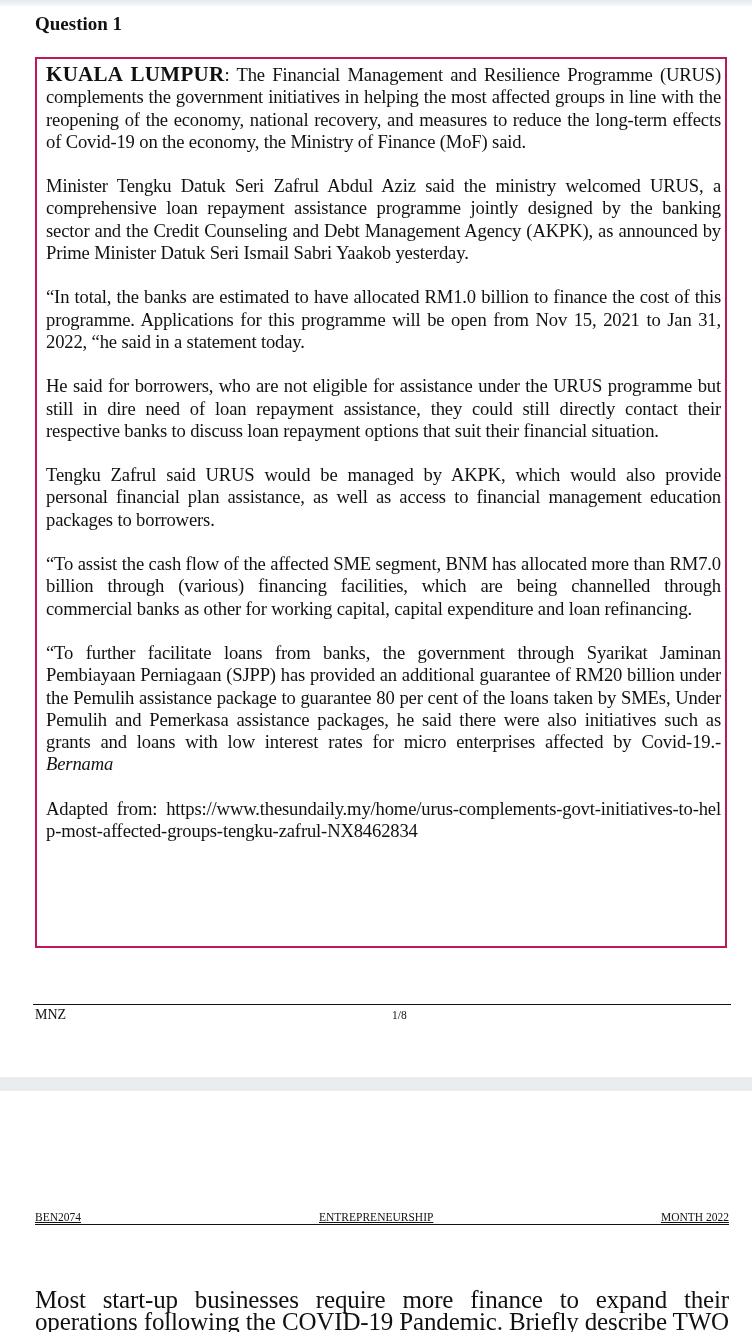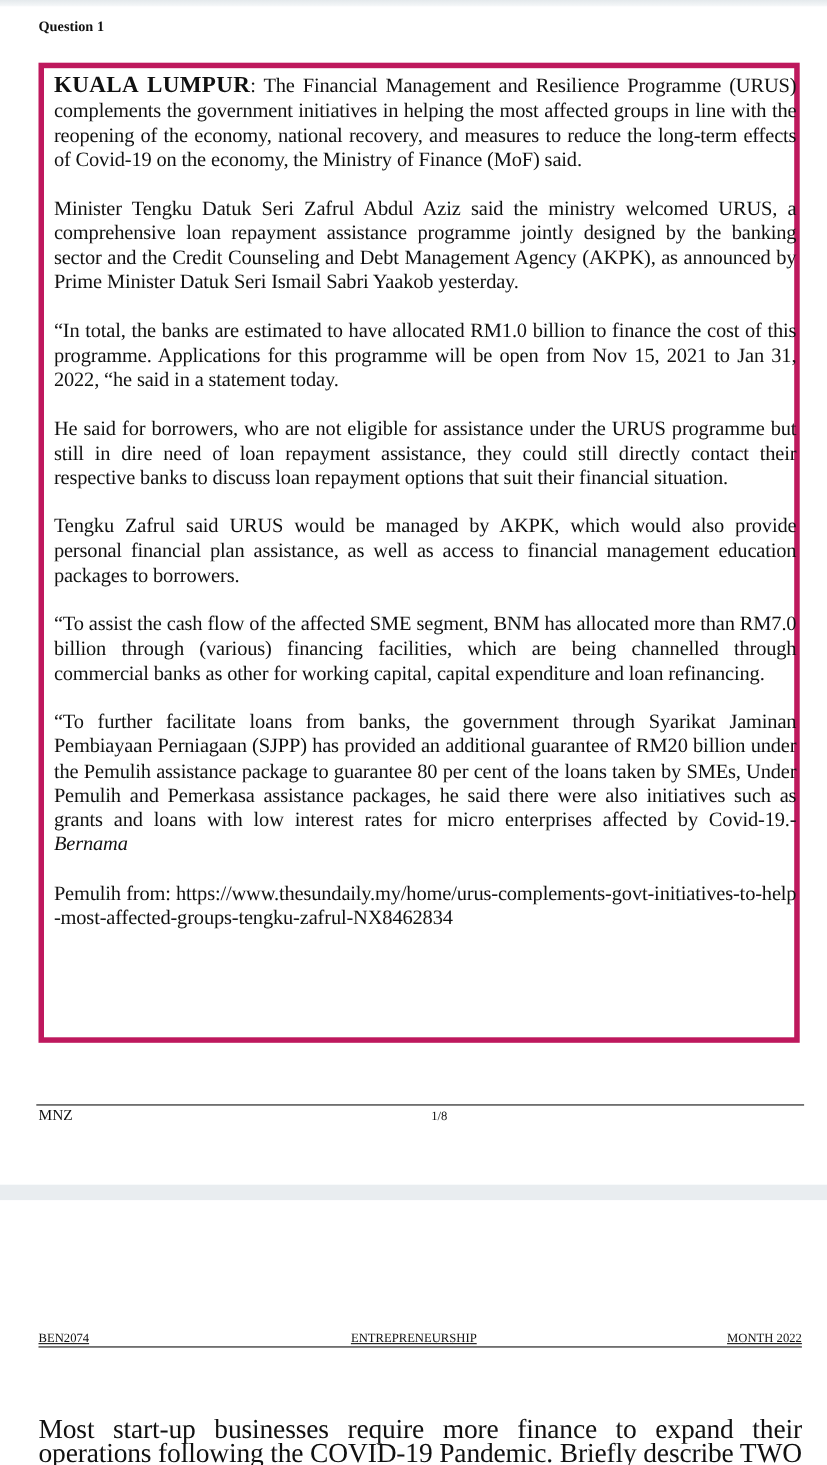--- a/index.html
+++ b/index.html
@@ -34,31 +34,31 @@
       width: 752px; height: 14px;
       background: #e9edf0;
     }
     .page-2 { top: 1151px; height: 241px; }
 
     .question-heading {
       position: absolute;
       left: 35px;
       top: 7px;
       font-weight: bold;
-      font-size: 13px;
+      font-size: 19px;
       line-height: 22px;
     }
 
     .article-box {
       position: absolute;
       left: 35px;
       top: 51px;
       width: 692px;
       height: 891px;
-      border: 5px solid #be185d;
+      border: 2px solid #be185d;
       box-sizing: border-box;
     }
     .article-inner {
       position: absolute;
       left: 9px;
       top: 4px;
       width: 675px;
     }
     .para {
       margin: 0 0 22px 0;
@@ -146,21 +146,21 @@
 
   <div class="article-box">
     <div class="article-inner">
       <p class="para"><span class="lead">KUALA LUMPUR</span><span>: The Financial Management and Resilience Programme (URUS) complements the government initiatives in helping the most affected groups in line with the reopening of the economy, national recovery, and measures to reduce the long-term effects of Covid-19 on the economy, the Ministry of Finance (MoF) said.</span></p>
       <p class="para">Minister Tengku Datuk Seri Zafrul Abdul Aziz said the ministry welcomed URUS, a comprehensive loan repayment assistance programme jointly designed by the banking sector and the Credit Counseling and Debt Management Agency (AKPK), as announced by Prime Minister Datuk Seri Ismail Sabri Yaakob yesterday.</p>
       <p class="para">“In total, the banks are estimated to have allocated RM1.0 billion to finance the cost of this programme. Applications for this programme will be open from Nov 15, 2021 to Jan 31, 2022, “he said in a statement today.</p>
       <p class="para">He said for borrowers, who are not eligible for assistance under the URUS programme but still in dire need of loan repayment assistance, they could still directly contact their respective banks to discuss loan repayment options that suit their financial situation.</p>
       <p class="para">Tengku Zafrul said URUS would be managed by AKPK, which would also provide personal financial plan assistance, as well as access to financial management education packages to borrowers.</p>
       <p class="para">“To assist the cash flow of the affected SME segment, BNM has allocated more than RM7.0 billion through (various) financing facilities, which are being channelled through commercial banks as other for working capital, capital expenditure and loan refinancing.</p>
       <p class="para"><span>“To further facilitate loans from banks, the government through Syarikat Jaminan Pembiayaan Perniagaan (SJPP) has provided an additional guarantee of RM20 billion under the Pemulih assistance package to guarantee 80 per cent of the loans taken by SMEs, Under Pemulih and Pemerkasa assistance packages, he said there were also initiatives such as grants and loans with low interest rates for micro enterprises affected by Covid-19.-</span><span class="italic">Bernama</span></p>
-      <p class="para source">Pemulih  from:  https://www.thesundaily.my/home/urus-complements-govt-initiatives-to-help-most-affected-groups-tengku-zafrul-NX8462834</p>
+      <p class="para source">Adapted  from:  https://www.thesundaily.my/home/urus-complements-govt-initiatives-to-help-most-affected-groups-tengku-zafrul-NX8462834</p>
     </div>
   </div>
 
   <div class="footer-line"></div>
   <div class="footer-left">MNZ</div>
   <div class="footer-center">1/8</div>
 </div>
 
 <div class="page-gap"></div>
 

